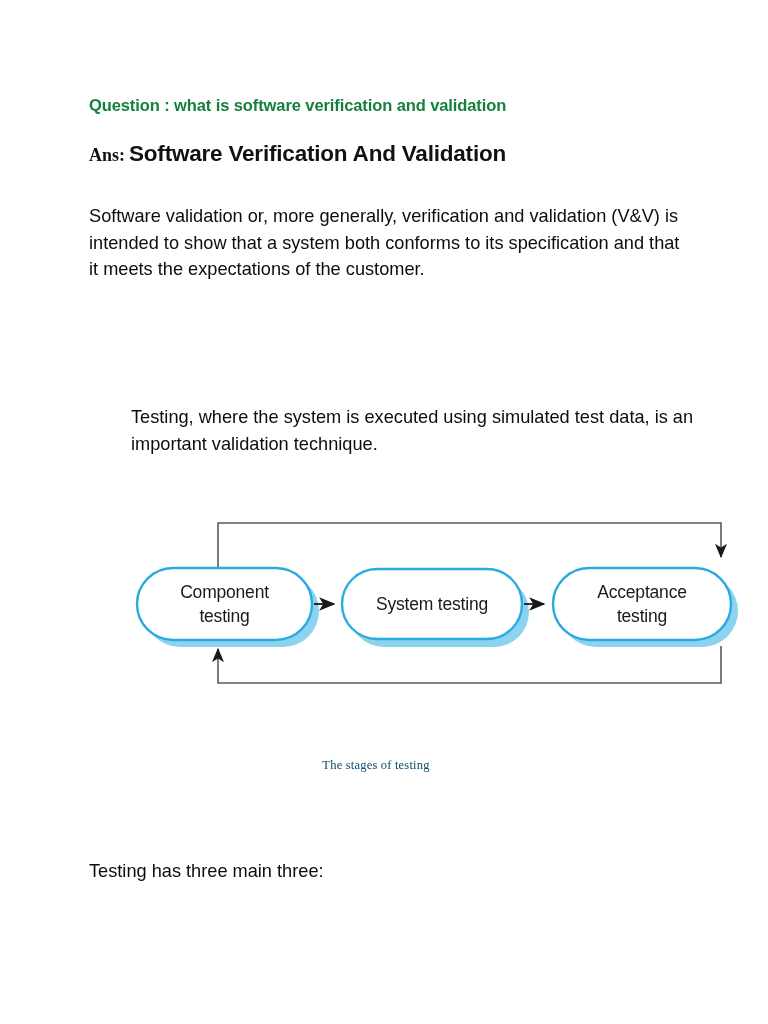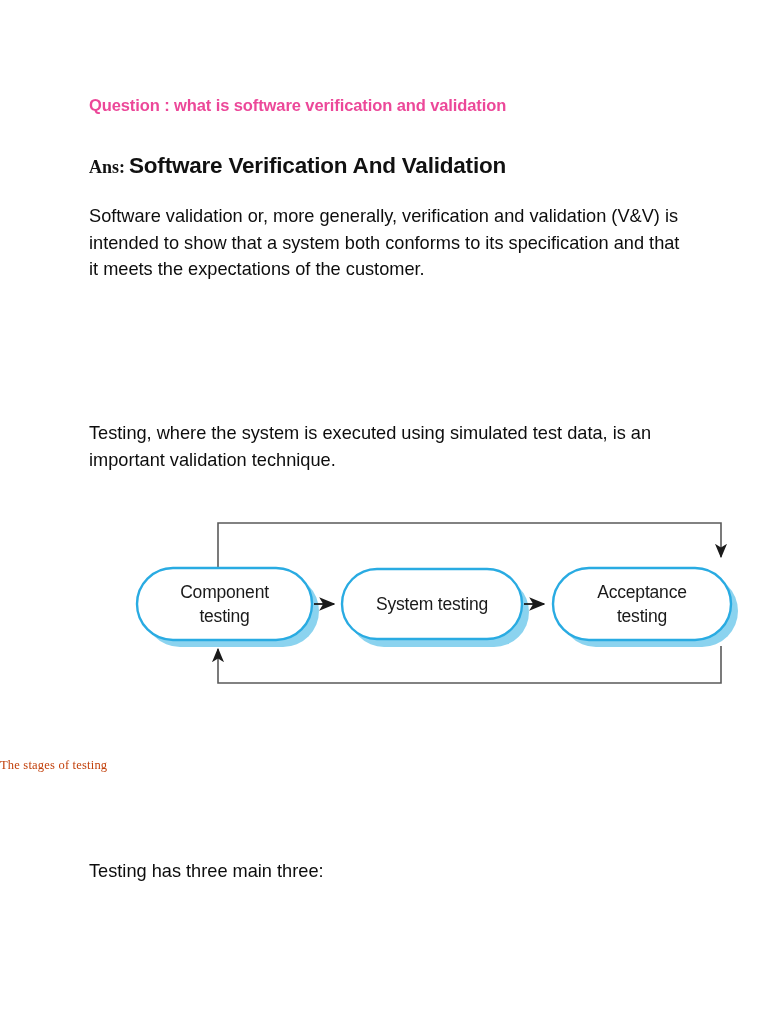--- a/index.html
+++ b/index.html
@@ -31,27 +31,27 @@
   .question-heading {
     position: absolute;
     left: 89px;
     top: 94px;
     width: 620px;
     font-family: "Liberation Sans", sans-serif;
     font-weight: bold;
     font-size: 16.5px;
     line-height: 22px;
     letter-spacing: -0.1px;
-    color: #ec4899;
+    color: #15803d;
   }
 
   .answer-heading {
     position: absolute;
     left: 89px;
-    top: 152px;
+    top: 140px;
     width: 620px;
     line-height: 28px;
     white-space: nowrap;
   }
   .answer-heading .ans-label {
     font-family: "Liberation Serif", serif;
     font-weight: bold;
     font-size: 18px;
     color: #111111;
   }
@@ -67,21 +67,21 @@
   .body-para {
     position: absolute;
     left: 89px;
     font-family: Liberation Sans, sans-serif;
     font-size: 18.2px;
     line-height: 26.5px;
     color: #0d0d0d;
   }
   .para-1 { top: 203px;  width: 600px; }
   .para-2 { top: 301px;  width: 592px; }
-  .para-3 { top: 420px;  width: 610px; }
+  .para-3 { top: 404px;  width: 610px; margin-left: 42px; }
   .para-4 { top: 858px;  width: 600px; }
 
   
   .diagram {
     position: absolute;
     left: 128px;
     top: 501px;
     width: 620px;
     height: 200px;
   }
@@ -96,24 +96,24 @@
     fill: #1a1a1a;
     text-anchor: middle;
     letter-spacing: -0.2px;
   }
 
   .figure-caption {
     position: absolute;
     left: 0;
     top: 758px;
     width: 752px;
-    text-align: left;
+    text-align: center;
     font-family: "Liberation Serif", serif;
     font-size: 12.5px;
-    color: #c2410c;
+    color: #0c4a6e;
     letter-spacing: 0.2px;
   }
 </style>
 </head>
 <body>
 
 <div class="page">
 
   <div class="question-heading">Question : what is software verification and validation</div>
 

